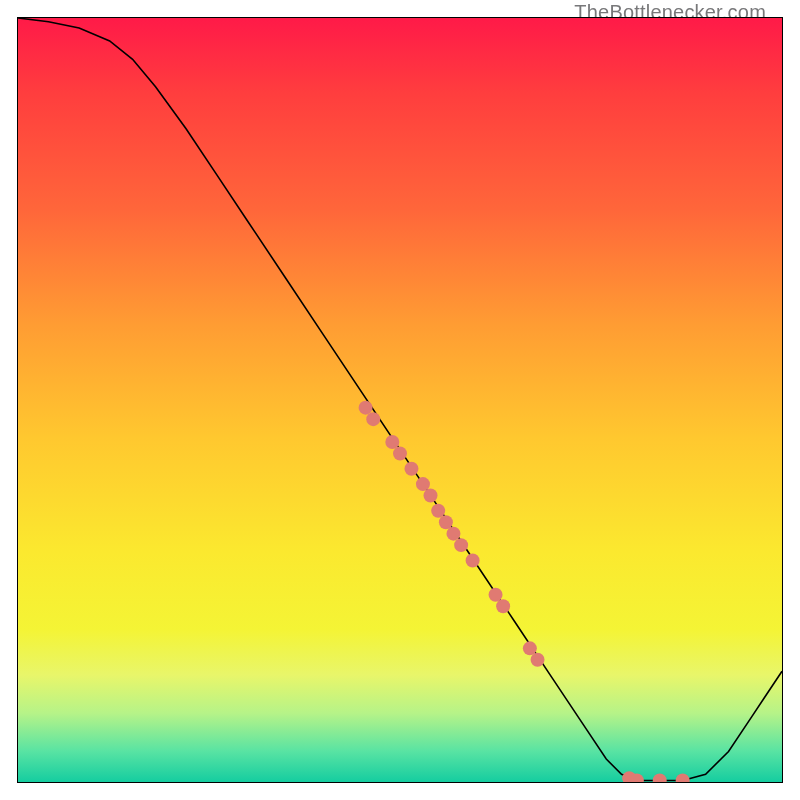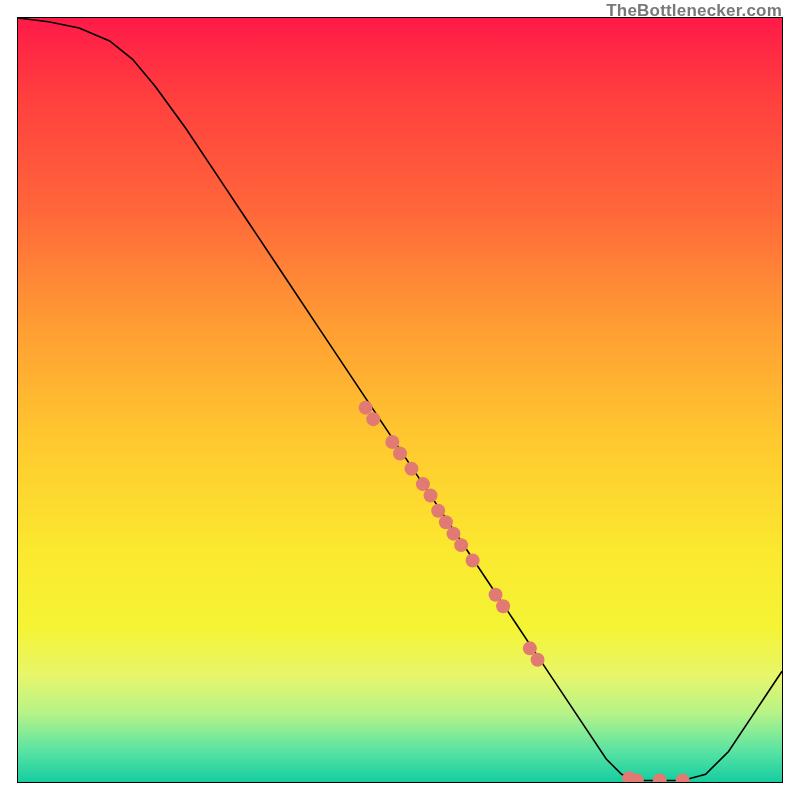--- a/index.html
+++ b/index.html
@@ -42,27 +42,26 @@
   }
   .curve-svg {
     position: absolute;
     left: 0; top: 0;
     width: 100%;
     height: 100%;
   }
   .watermark {
     position: absolute;
     top: 1px;
-    right: 18px;
+    right: 34px;
     font-family: Arial, Helvetica, sans-serif;
-    font-size: 17px;
+    font-size: 20px;
     color: #78787a;
     letter-spacing: 0.2px;
     user-select: none;
-    font-weight: bold;
   }
   .dot {
     fill: #e07a72;
   }
   .curve-path {
     fill: none;
     stroke: #000;
     stroke-width: 1.6;
   }
 </style>

